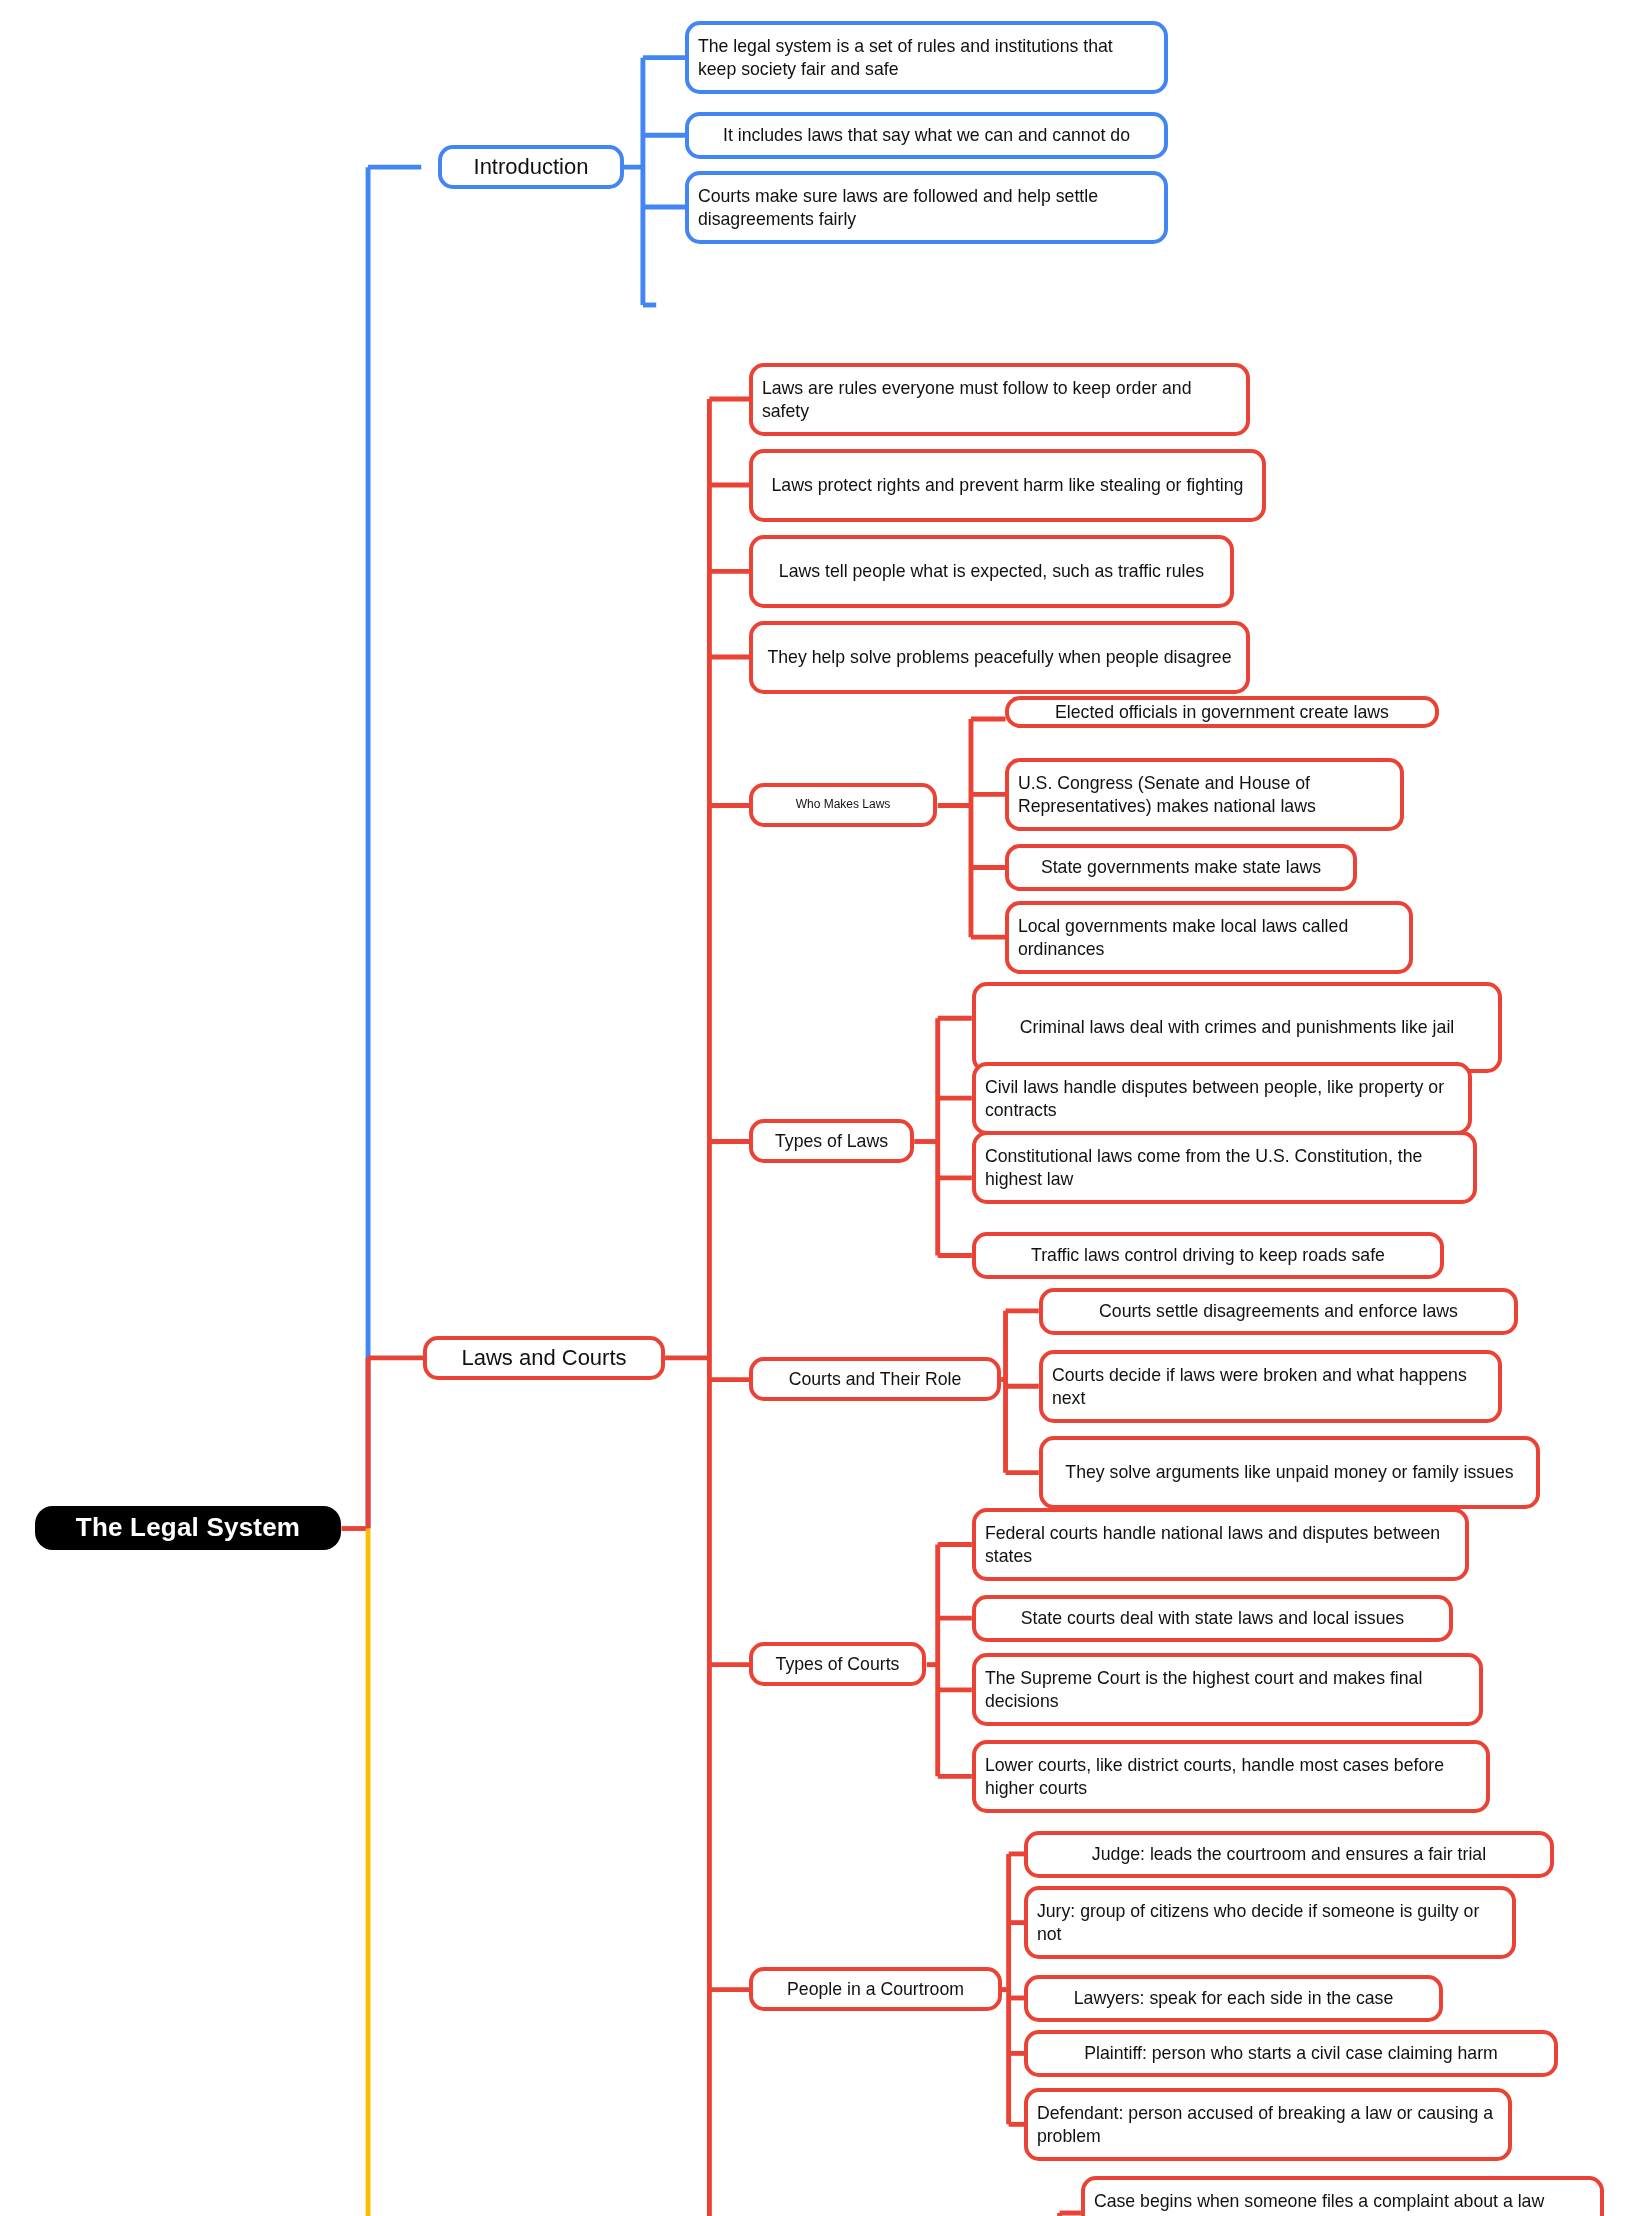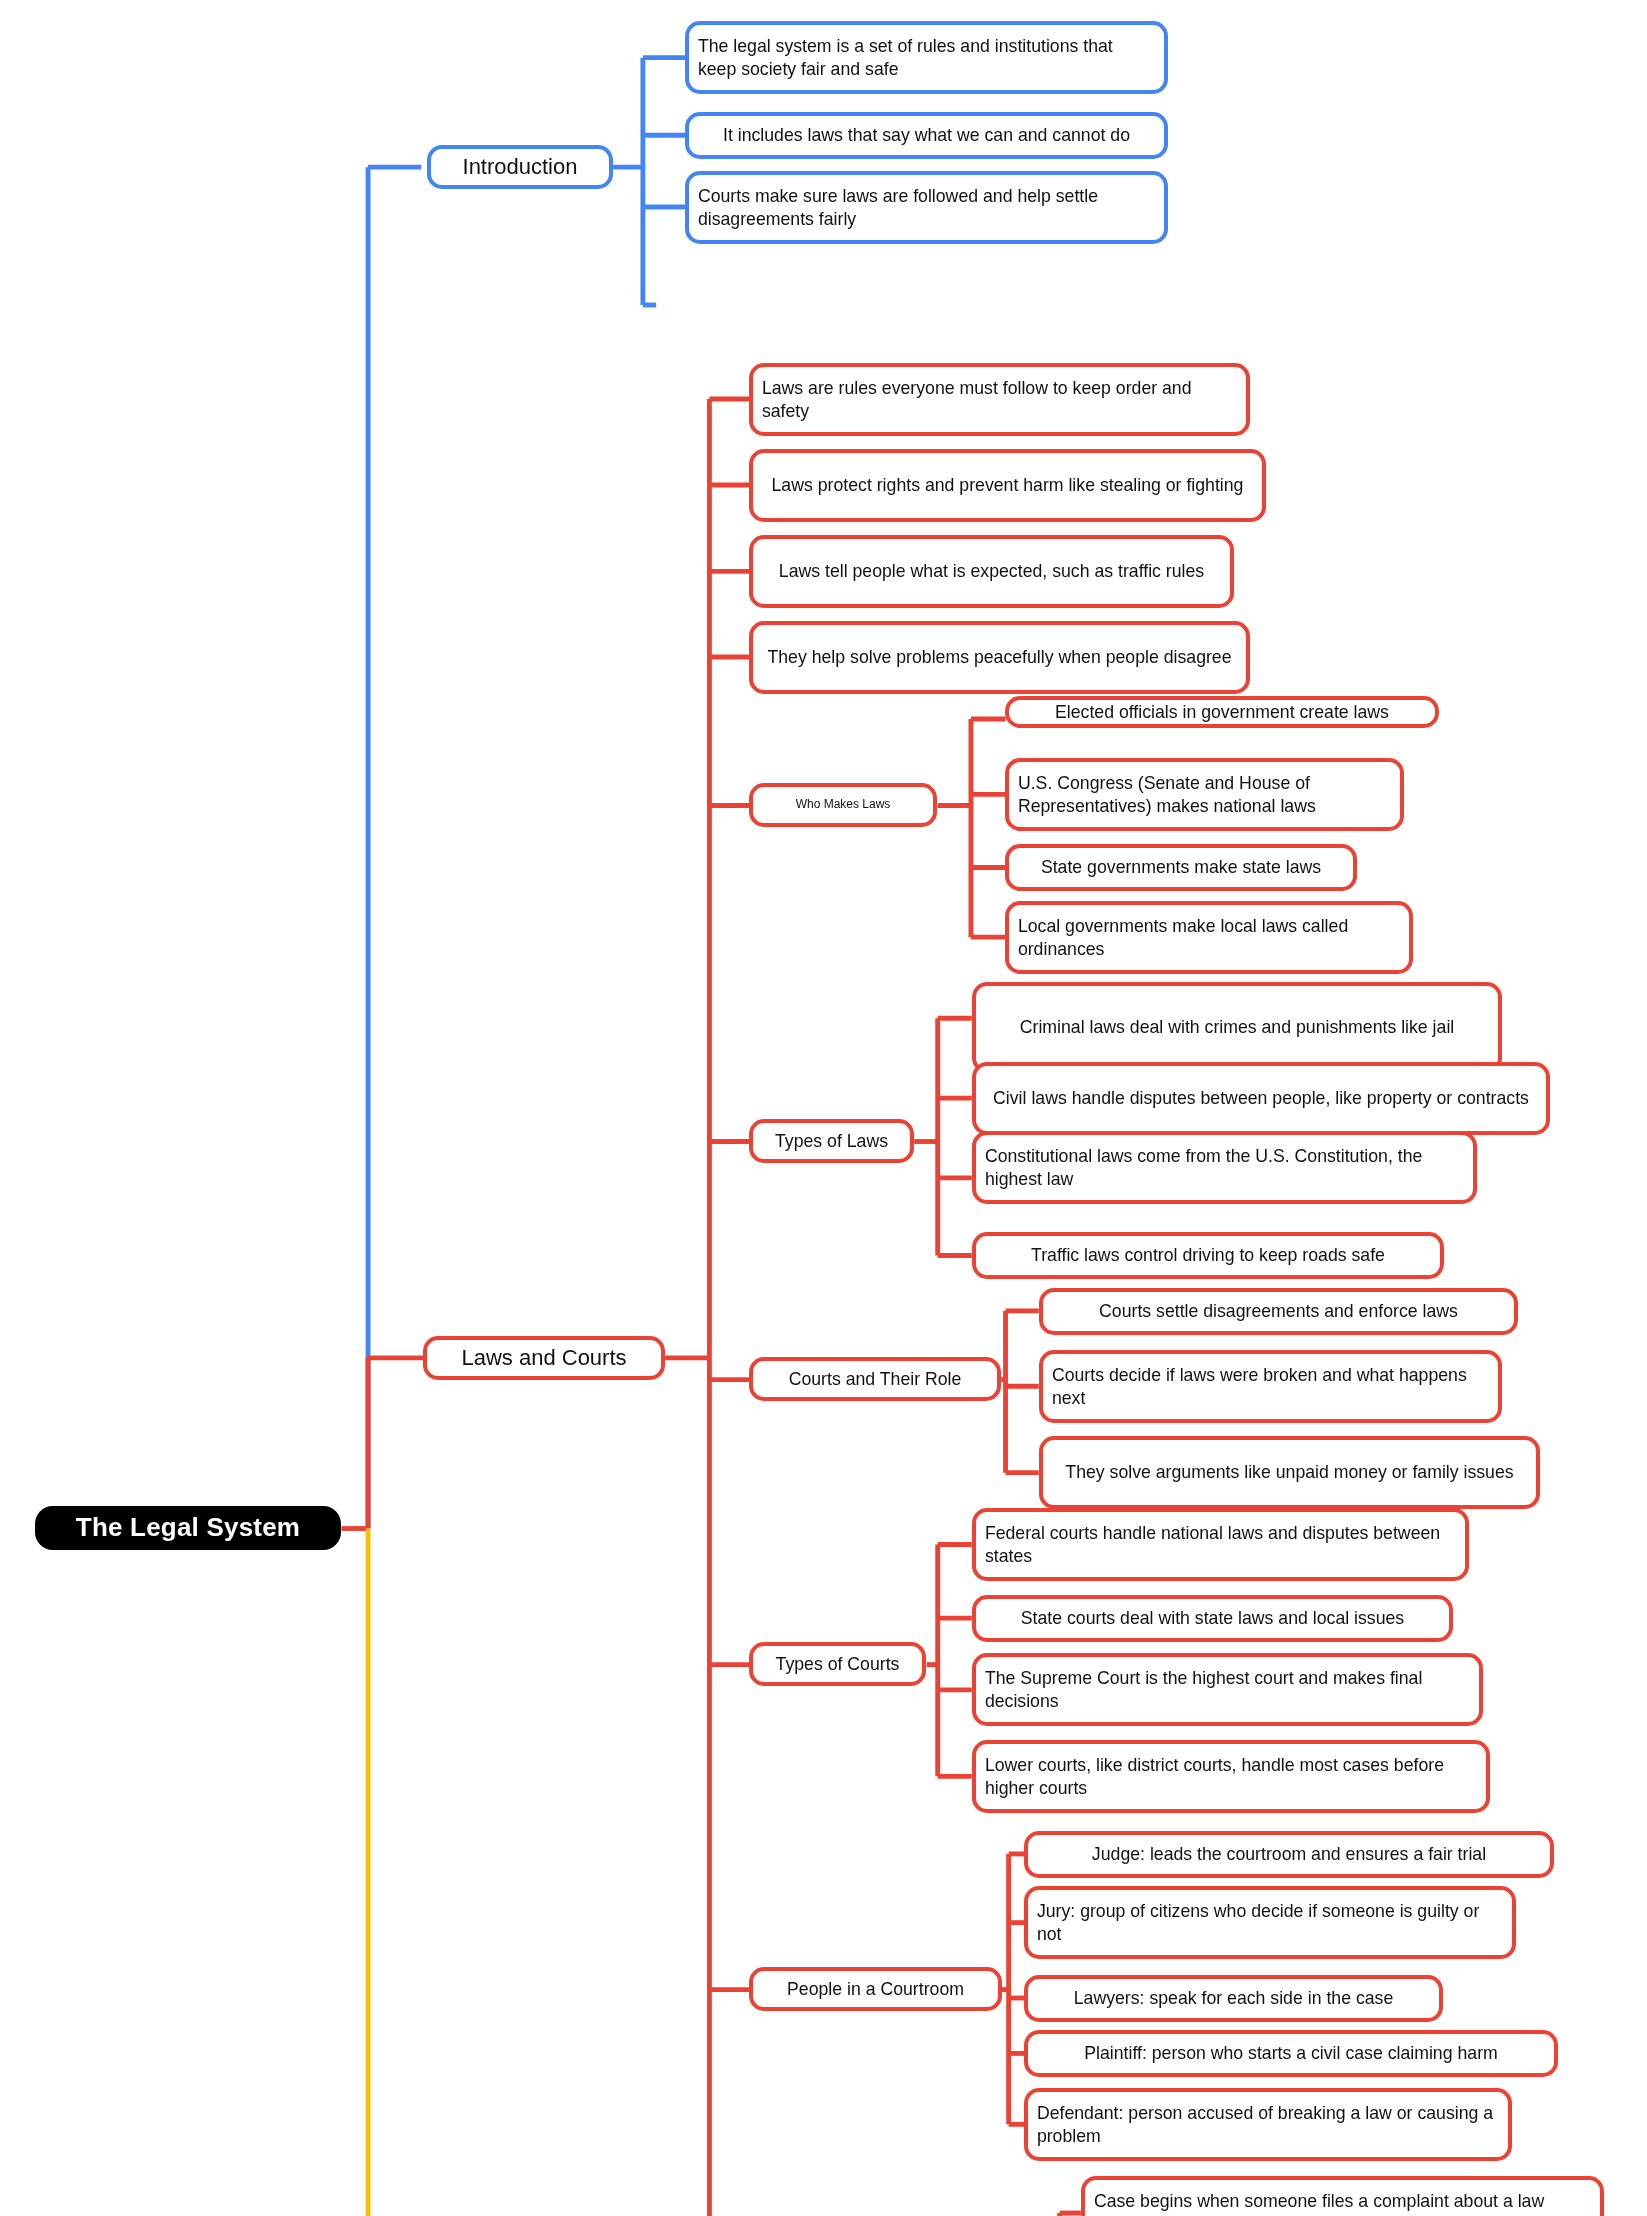--- a/index.html
+++ b/index.html
@@ -146,21 +146,21 @@
       <path d="M1905,6642 L1963,6642" stroke="#34a853"></path>
       <path d="M1905,6770 L1963,6770" stroke="#34a853"></path>
       <path d="M1905,6927 L1963,6927" stroke="#34a853"></path>
     </g>
   </svg>
 
   <div class="node root" style="left:35px;top:1506px;width:306px;height:44px;">
     <span>The Legal System</span>
   </div>
 
-  <div class="node branch-label c-blue" style="left:427px;top:145px;width:186px;height:44px;">
+  <div class="node branch-label c-blue" style="left:438px;top:145px;width:186px;height:44px;">
     <span>Introduction</span>
   </div>
   <div class="node leaf c-blue" style="left:685px;top:21px;width:483px;height:73px;">
     <span>The legal system is a set of rules and institutions that keep society fair and safe</span>
   </div>
   <div class="node leaf c-blue" style="left:685px;top:112px;width:483px;height:47px;">
     <span>It includes laws that say what we can and cannot do</span>
   </div>
   <div class="node leaf c-blue" style="left:685px;top:171px;width:483px;height:73px;">
     <span>Courts make sure laws are followed and help settle disagreements fairly</span>
@@ -198,21 +198,21 @@
   <div class="node leaf c-red" style="left:1005px;top:901px;width:408px;height:73px;">
     <span>Local governments make local laws called ordinances</span>
   </div>
 
   <div class="node branch-label c-red" style="left:749px;top:1119px;width:165px;height:44px;font-size:17.7px;">
     <span>Types of Laws</span>
   </div>
   <div class="node leaf c-red" style="left:972px;top:982px;width:530px;height:91px;">
     <span>Criminal laws deal with crimes and punishments like jail</span>
   </div>
-  <div class="node leaf c-red" style="left:972px;top:1062px;width:578px;height:73px;">
+  <div class="node leaf c-red" style="left:972px;top:1062px;width:500px;height:73px;">
     <span>Civil laws handle disputes between people, like property or contracts</span>
   </div>
   <div class="node leaf c-red" style="left:972px;top:1131px;width:505px;height:73px;">
     <span>Constitutional laws come from the U.S. Constitution, the highest law</span>
   </div>
   <div class="node leaf c-red" style="left:972px;top:1232px;width:472px;height:47px;">
     <span>Traffic laws control driving to keep roads safe</span>
   </div>
 
   <div class="node branch-label c-red" style="left:749px;top:1357px;width:252px;height:44px;font-size:17.7px;">

